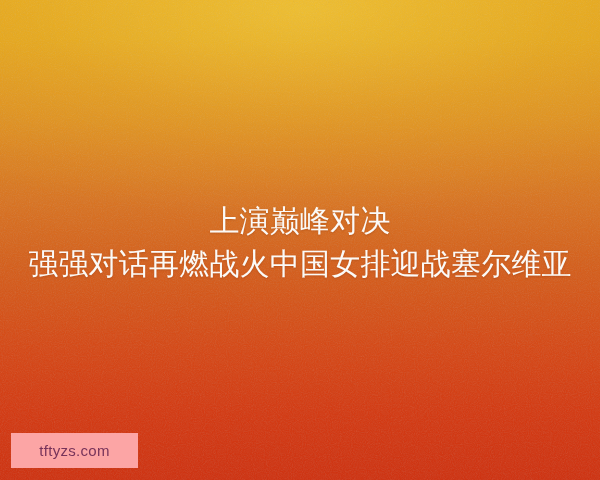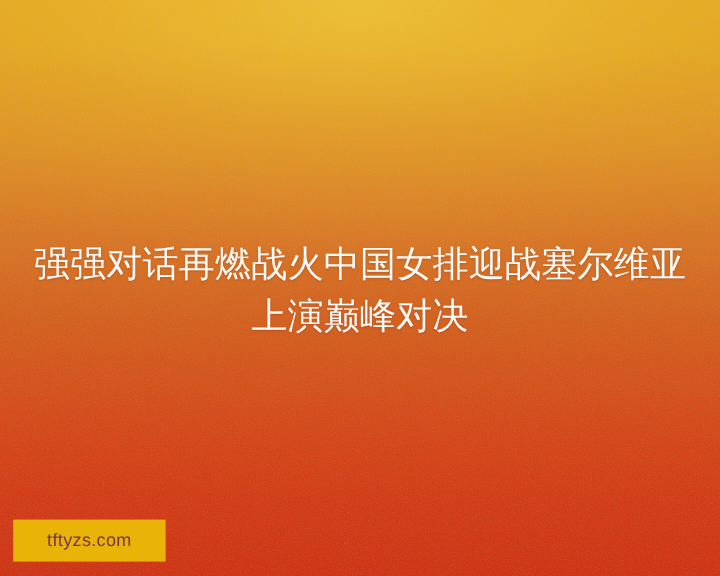--- a/index.html
+++ b/index.html
@@ -72,21 +72,21 @@
   }
   .headline .line { display: block; white-space: nowrap; }
 
   
   .watermark {
     position: absolute;
     left: 11px;
     top: 433px;
     width: 127px;
     height: 35px;
-    background: #eab308;
+    background: #fca5a5;
     display: flex;
     align-items: center;
     justify-content: center;
   }
   .watermark-text {
     color: #77335a;
     font-size: 15px;
     letter-spacing: 0.3px;
     line-height: 1;
     white-space: nowrap;
@@ -107,21 +107,21 @@
         <feColorMatrix type="saturate" values="0"></feColorMatrix>
         <feComponentTransfer>
           <feFuncA type="linear" slope="0.42" intercept="-0.12"></feFuncA>
         </feComponentTransfer>
       </filter>
       <rect width="100%" height="100%" filter="url(#grain)"></rect>
     </svg>
   </div>
 
   <div class="headline">
+    <span class="line">上演巅峰对决</span>
     <span class="line">强强对话再燃战火中国女排迎战塞尔维亚</span>
-    <span class="line">上演巅峰对决</span>
   </div>
 
   <div class="watermark">
     <span class="watermark-text">tftyzs.com</span>
   </div>
 
 </div>
 
 </body></html>

